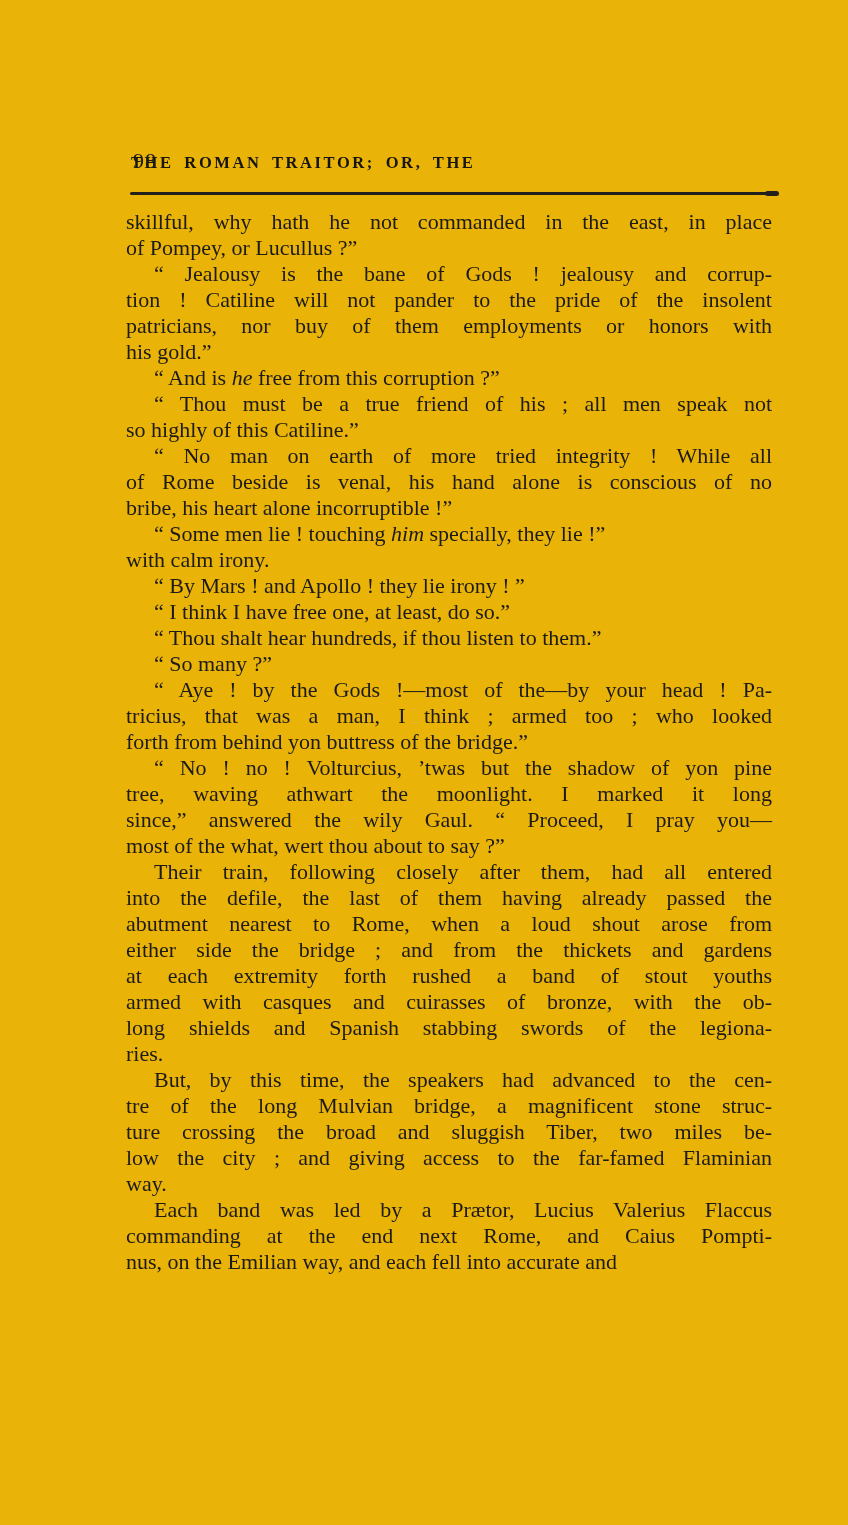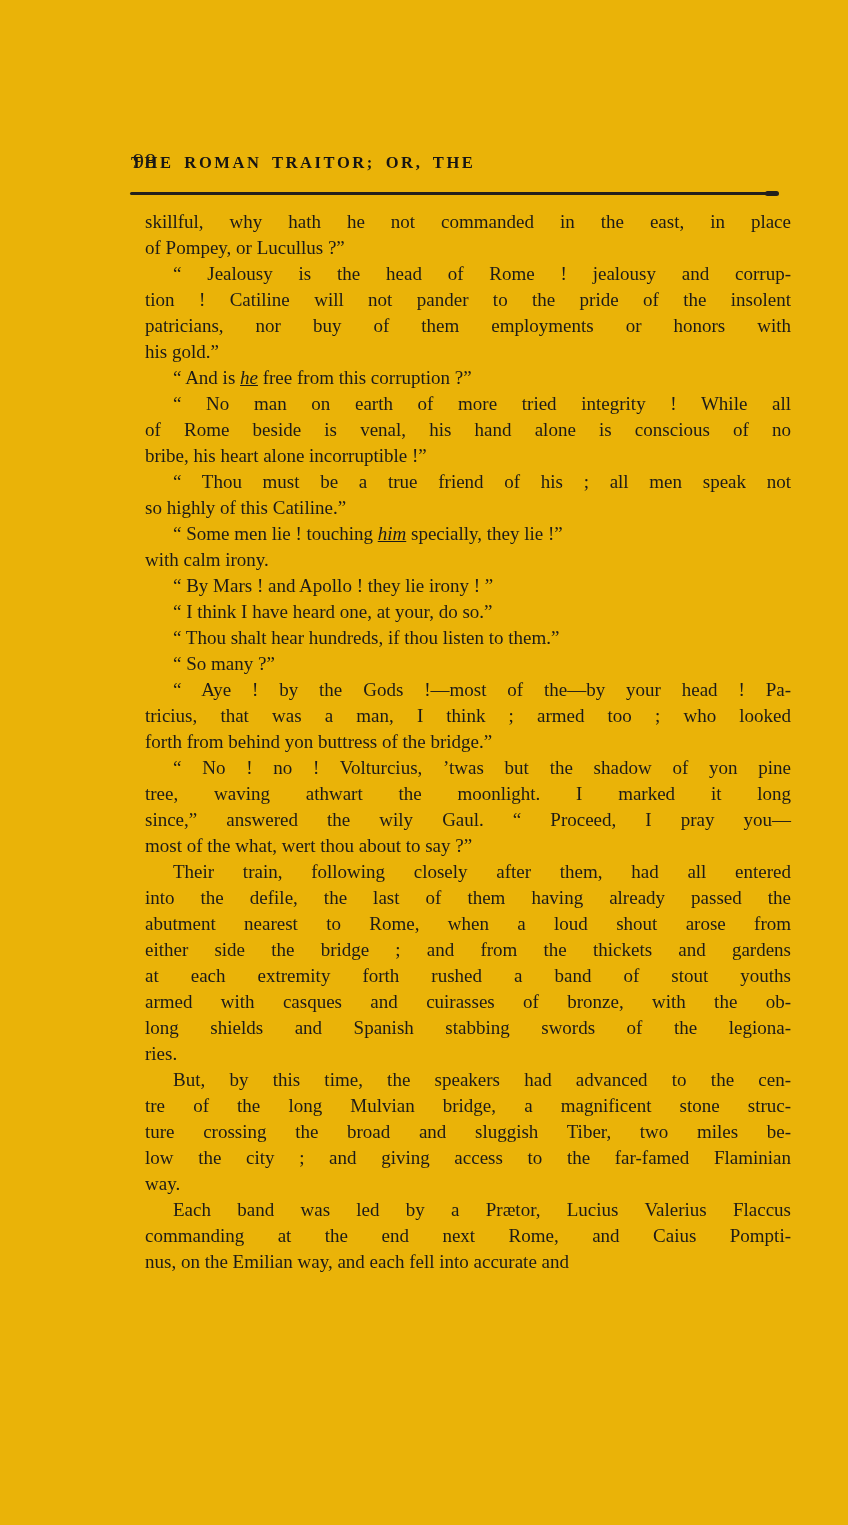--- a/index.html
+++ b/index.html
@@ -45,80 +45,80 @@
   .rule::after {
     content: "";
     position: absolute;
     right: -1px; top: -1px;
     width: 14px; height: 5px;
     background: #23201c;
     border-radius: 3px;
   }
   .text-block {
     position: absolute;
-    top: 209px; left: 145px; width: 646px;
-    font-size: 19px;
+    top: 209px; left: 126px; width: 646px;
+    font-size: 22px;
     line-height: 26px;
     color: #1d1b18;
   }
   .paragraph { margin: 0; }
   .line {
     text-align: justify;
     text-align-last: justify;
     min-height: 26px;
   }
   .line.last {
     text-align-last: left;
   }
   .line.indent { padding-left: 28px; }
-  i { font-style: italic; text-decoration: underline; }
+  i { font-style: italic; }
 </style>
 </head>
 <body>
 
 <div class="page" style="background: #eab308; color: rgb(29, 27, 24);">
   <div class="header">
     <span class="pagenum">98</span>
     <span class="running-title">THE ROMAN TRAITOR; OR, THE</span>
   </div>
   <div class="rule"></div>
   <div class="text-block">
       <div class="paragraph">
         <div class="line">skillful, why hath he not commanded in the east, in place</div>
         <div class="line last">of Pompey, or Lucullus ?”</div>
       </div>
       <div class="paragraph">
-        <div class="line indent">“ Jealousy is the head of Rome !  jealousy and corrup-</div>
+        <div class="line indent">“ Jealousy is the bane of Gods !  jealousy and corrup-</div>
         <div class="line">tion !  Catiline will not pander to the pride of the insolent</div>
         <div class="line">patricians, nor buy of them employments or honors with</div>
         <div class="line last">his gold.”</div>
       </div>
       <div class="paragraph">
         <div class="line last indent">“ And is <i>he</i> free from this corruption ?”</div>
       </div>
       <div class="paragraph">
+        <div class="line indent">“ Thou must be a true friend of his ;  all men speak not</div>
+        <div class="line last">so highly of this Catiline.”</div>
+      </div>
+      <div class="paragraph">
         <div class="line indent">“ No man on earth of more tried integrity !   While all</div>
         <div class="line">of Rome beside is venal, his hand alone is conscious of no</div>
         <div class="line last">bribe, his heart alone incorruptible !”</div>
-      </div>
-      <div class="paragraph">
-        <div class="line indent">“ Thou must be a true friend of his ;  all men speak not</div>
-        <div class="line last">so highly of this Catiline.”</div>
       </div>
       <div class="paragraph">
         <div class="line last indent">“ Some men lie !  touching <i>him</i> specially, they lie !”</div>
       </div>
       <div class="paragraph">
         <div class="line last">with calm irony.</div>
       </div>
       <div class="paragraph">
         <div class="line last indent">“ By Mars ! and Apollo !  they lie irony ! ”</div>
       </div>
       <div class="paragraph">
-        <div class="line last indent">“ I think I have heard one, at your, do so.”</div>
+        <div class="line last indent">“ I think I have free one, at least, do so.”</div>
       </div>
       <div class="paragraph">
         <div class="line last indent">“ Thou shalt hear hundreds, if thou listen to them.”</div>
       </div>
       <div class="paragraph">
         <div class="line last indent">“ So many ?”</div>
       </div>
       <div class="paragraph">
         <div class="line indent">“ Aye ! by the Gods !—most of the—by your head !  Pa-</div>
         <div class="line">tricius, that was a man, I think ; armed too ;  who looked</div>

